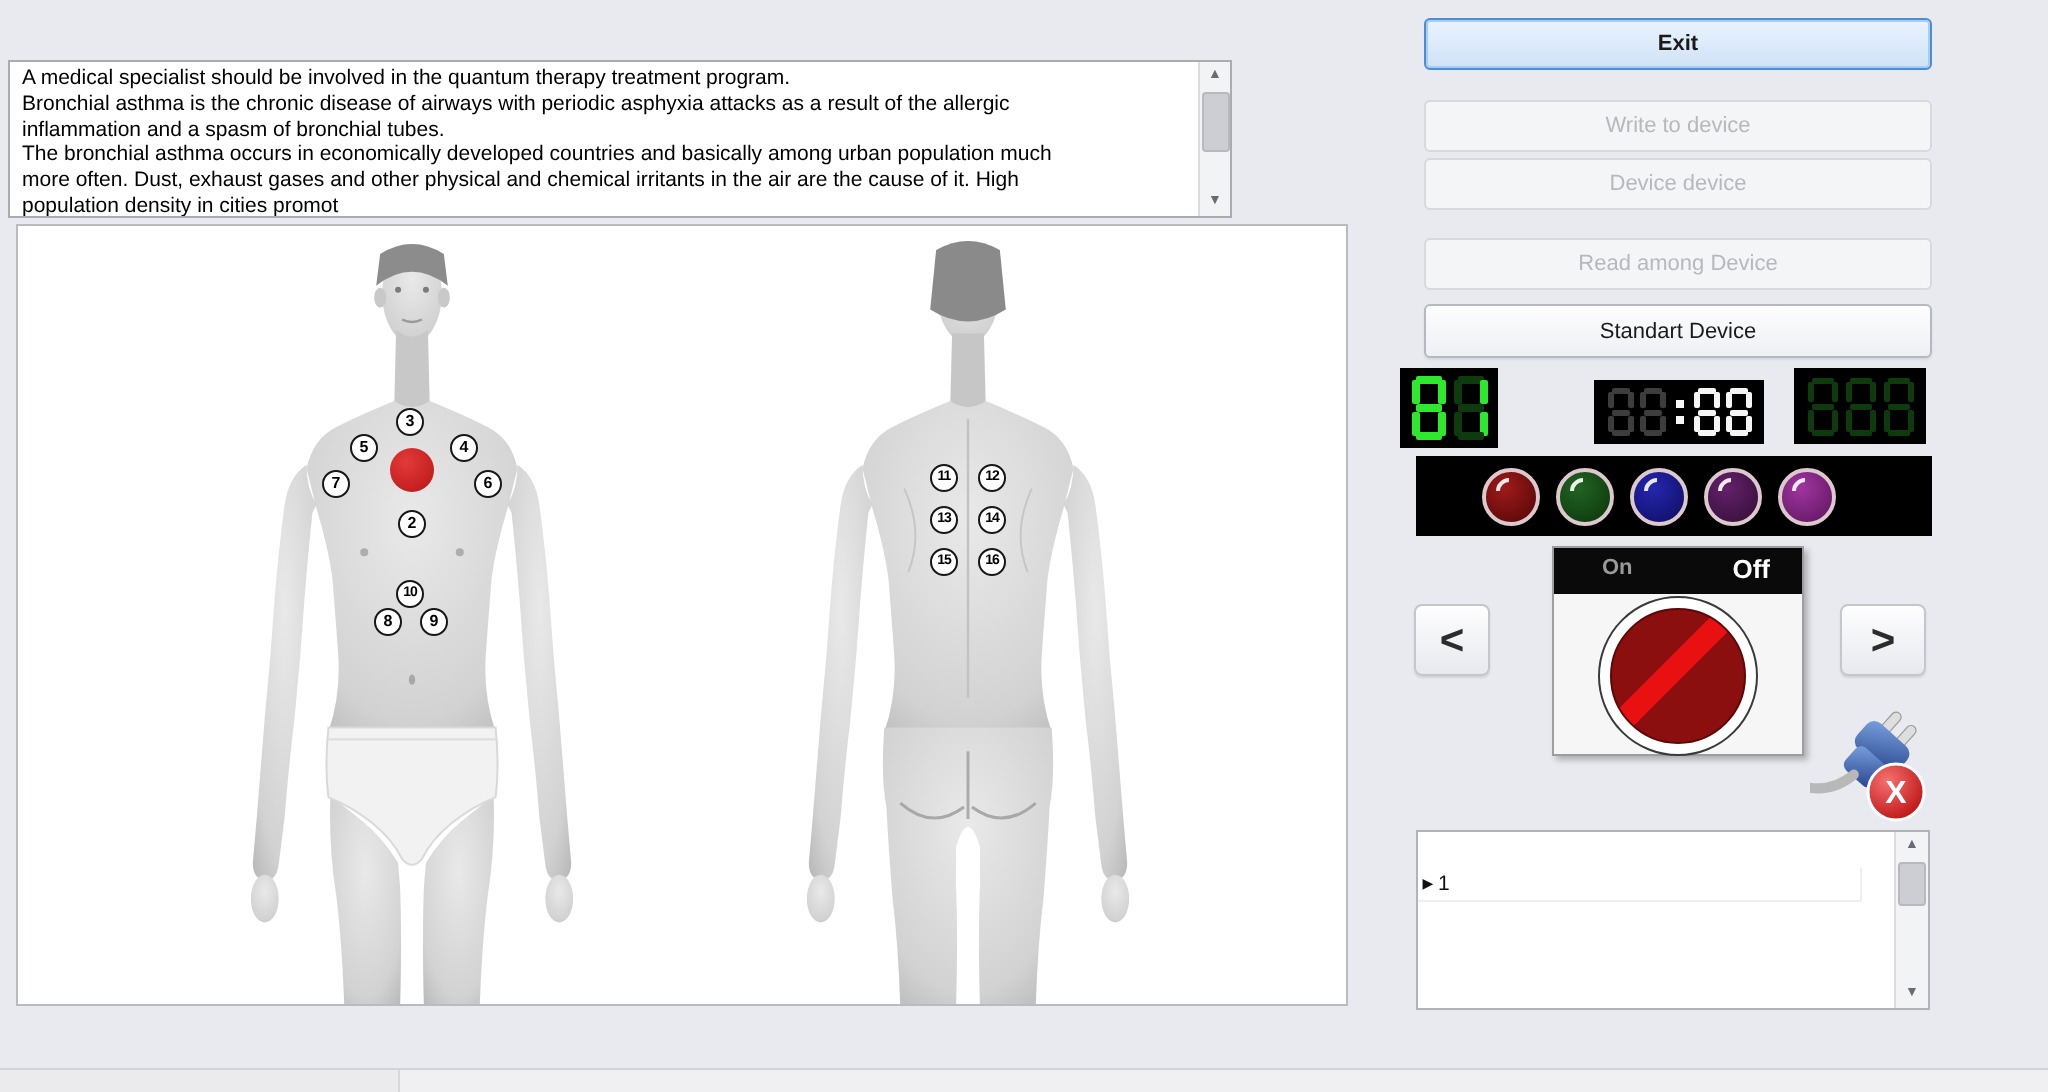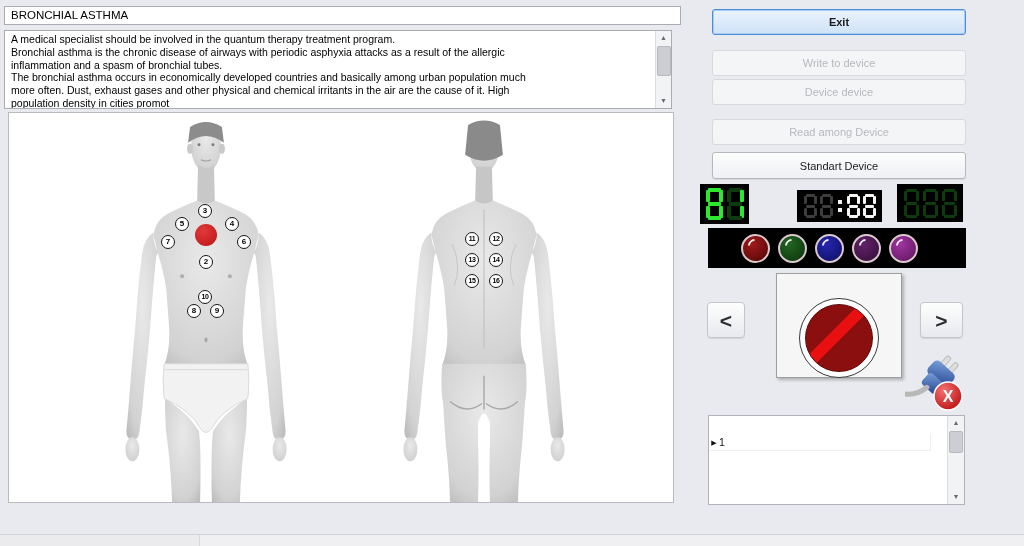--- a/index.html
+++ b/index.html
@@ -3,21 +3,21 @@
 <meta charset="utf-8">
 <style>
   html,body{margin:0;padding:0;}
   #app{position:relative;width:1024px;height:546px;background:#e9eaef;overflow:hidden;
        font-family:"Liberation Sans",sans-serif;color:#111;}
 
   
   .title-field{position:absolute;left:4px;top:6px;width:677px;height:19px;background:#fff;
     border:1px solid #a9acb3;font-size:11.5px;line-height:19px;padding:0 6px;box-sizing:border-box;
     font-weight:400;color:#000;}
-  .desc-box{position:absolute;left:4px;top:30px;width:668px;height:79px;background:#fff;
+  .desc-box{position:absolute;left:4px;top:30px;width:612px;height:79px;background:#fff;
     border:1px solid #a9acb3;box-sizing:border-box;overflow:hidden;}
   .desc-text{position:absolute;left:6px;top:2px;right:20px;font-size:10.5px;line-height:12.8px;
     white-space:pre-line;color:#000;}
   .vscroll{position:absolute;top:0;right:0;bottom:0;width:15px;background:#f2f3f5;border-left:1px solid #dcdce0;}
   .vscroll .arr{position:absolute;left:0;width:15px;height:14px;font-size:7px;color:#6a6a70;
     text-align:center;line-height:14px;background:#f2f3f5;}
   .vscroll .arr.up{top:0;}
   .vscroll .arr.dn{bottom:0;}
   .vscroll .thumb{position:absolute;left:1px;width:12px;background:#cdced4;border:1px solid #b8b9bf;border-radius:2px;}
 
@@ -109,21 +109,20 @@
     border-top:1px solid #d2d3d8;box-sizing:border-box;}
   .status-bar .cell{position:absolute;top:0;bottom:0;border-right:1px solid #d8d8dc;background:#ebebee;}
   .status-bar .c1{left:0;width:100px;}
   .status-bar .c2{left:100px;width:99px;}
 </style>
 </head>
 <body>
 
 <div id="app">
 
-  <input class="title-field" readonly="" value="BRONCHIAL ASTHMA" style="">
 
   <div class="desc-box">
     <div class="desc-text">A medical specialist should be involved in the quantum therapy treatment program.
 Bronchial asthma is the chronic disease of airways with periodic asphyxia attacks as a result of the allergic
 inflammation and a spasm of bronchial tubes.
 The bronchial asthma occurs in economically developed countries and basically among urban population much
 more often. Dust, exhaust gases and other physical and chemical irritants in the air are the cause of it. High
 population density in cities promot</div>
     <div class="vscroll">
       <div class="arr up">▲</div>
@@ -300,20 +299,24 @@
 
   <div class="ind-panel" id="ind-panel">
       <div class="ind-btn" style="background: radial-gradient(circle at 38% 32%, rgb(160, 26, 26), rgb(79, 6, 6));"></div>
       <div class="ind-btn" style="background: radial-gradient(circle at 38% 32%, rgb(34, 100, 34), rgb(11, 51, 11));"></div>
       <div class="ind-btn" style="background: radial-gradient(circle at 38% 32%, rgb(38, 38, 176), rgb(13, 13, 94));"></div>
       <div class="ind-btn" style="background: radial-gradient(circle at 38% 32%, rgb(99, 33, 106), rgb(50, 14, 53));"></div>
       <div class="ind-btn" style="background: radial-gradient(circle at 38% 32%, rgb(160, 53, 160), rgb(92, 20, 92));"></div>
     </div>
 
   <div class="switch">
+    <div class="hdr">
+      <span class="on">On</span>
+      <span class="off">Off</span>
+    </div>
     <div class="knob-ring">
       <div class="knob"></div>
     </div>
   </div>
 
   <button class="nav-btn" id="prev-btn">&lt;</button>
   <button class="nav-btn" id="next-btn">&gt;</button>
 
   <svg class="plug" viewBox="0 0 62 62">
     <defs>

